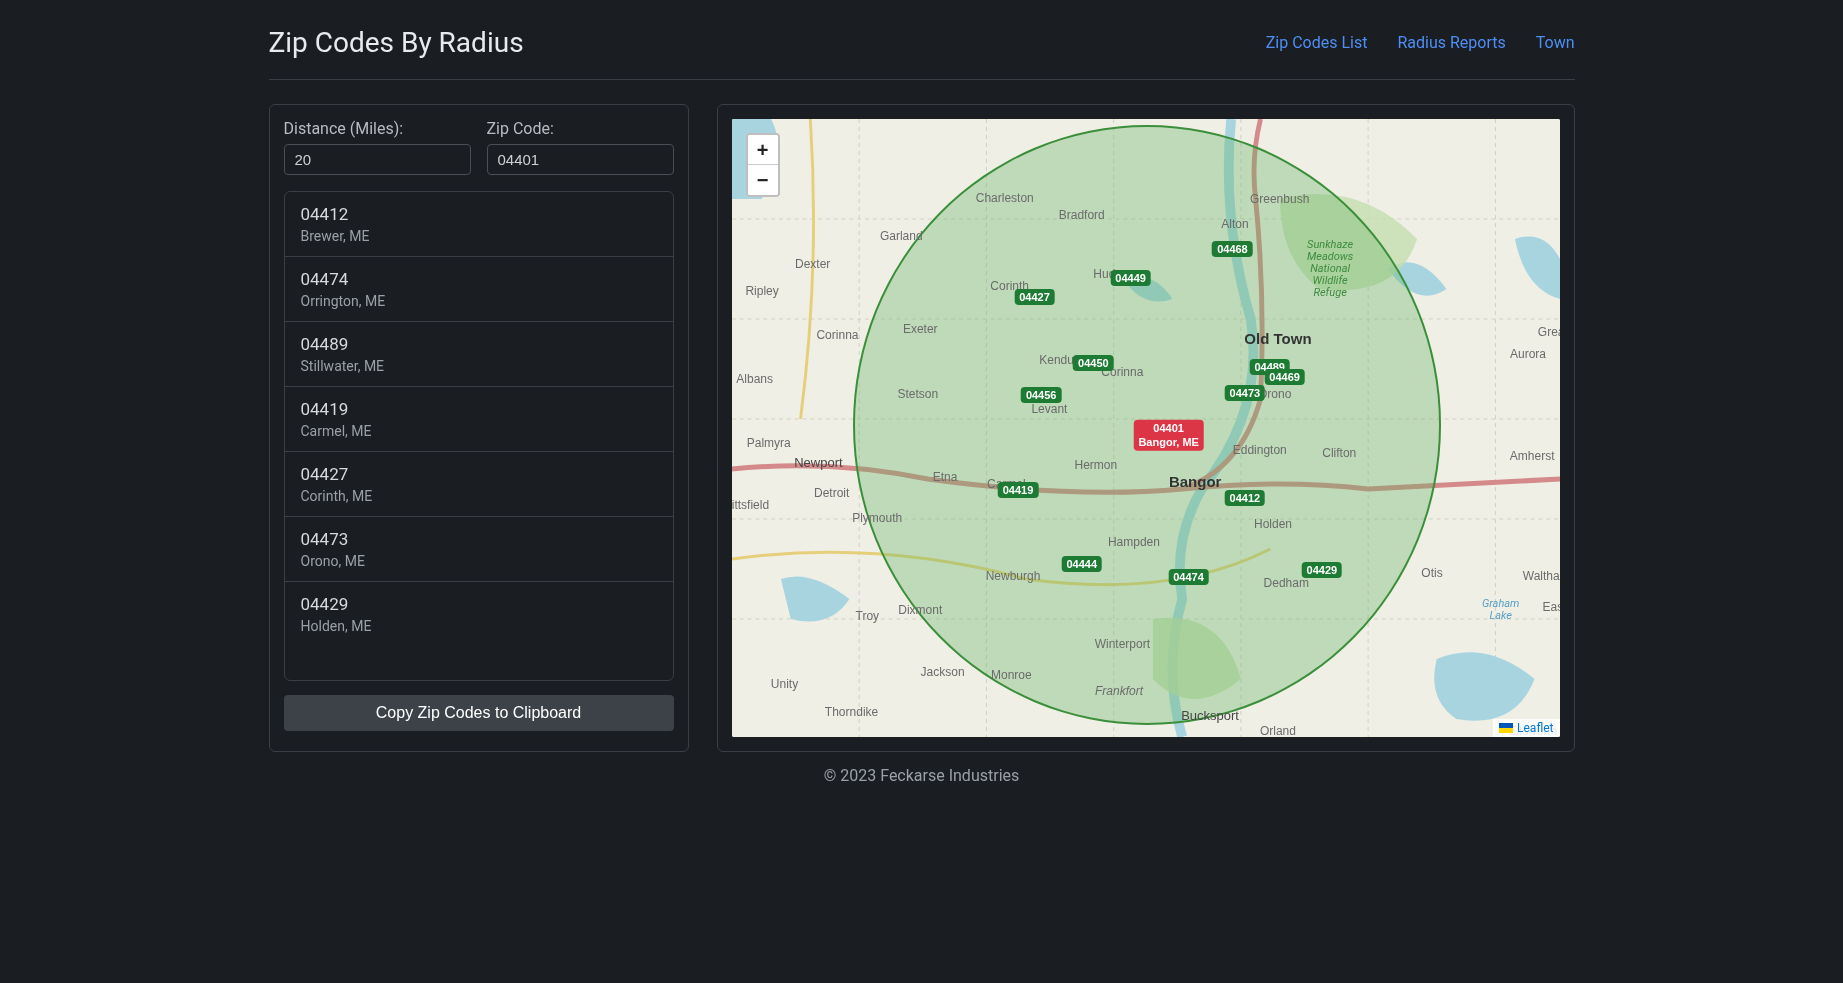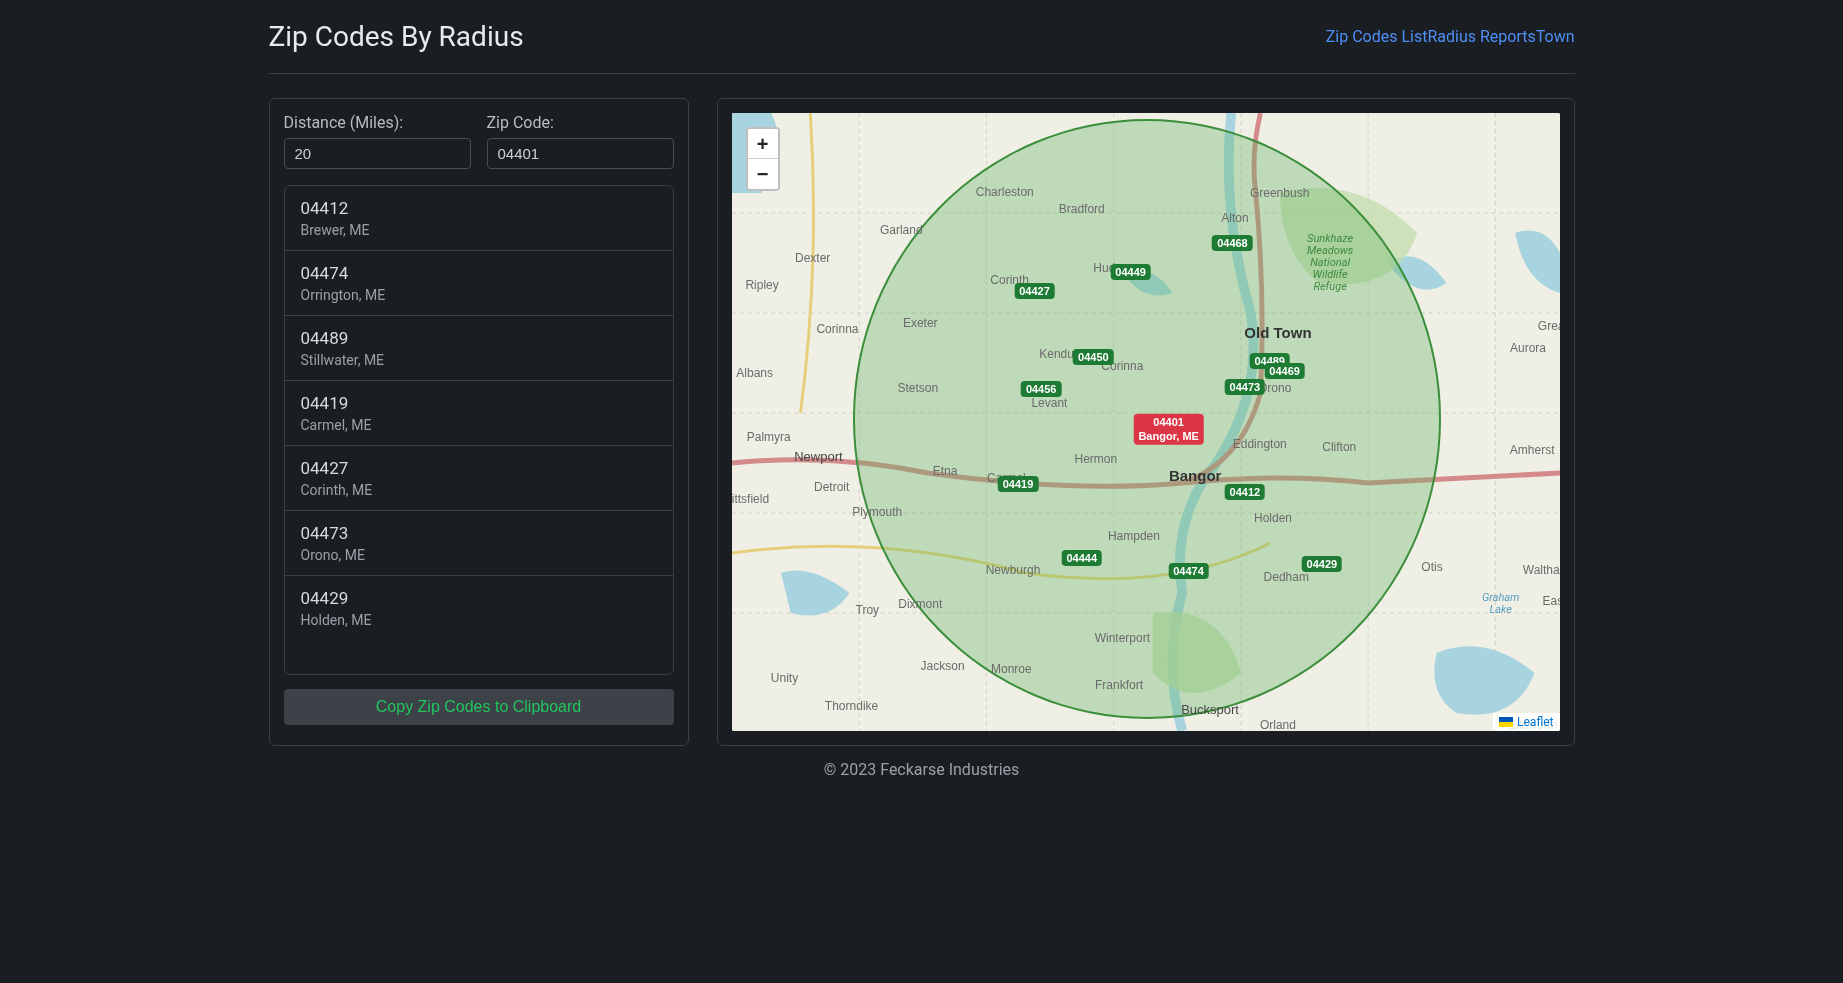--- a/index.html
+++ b/index.html
@@ -5,36 +5,37 @@
   * { box-sizing: border-box; margin: 0; padding: 0; }
   body {
     background: #1a1d21;
     color: #cdd0d4;
     font-family: -apple-system, BlinkMacSystemFont, "Segoe UI", Roboto, Helvetica, Arial, sans-serif;
     font-size: 16px;
   }
   .container {
     max-width: 1330px;
     margin: 0 auto;
-    padding: 0 12px;
+    padding: 6px 12px;
   }
   .header {
     display: flex;
     justify-content: space-between;
     align-items: center;
     padding: 20px 0;
     border-bottom: 1px solid #3a3f45;
   }
   .title {
     font-size: 28px;
     font-weight: 400;
     color: #e8eaed;
   }
   .nav {
     display: flex;
+    gap: 30px;
   }
   .nav a {
     color: #4d8ff5;
     text-decoration: none;
     font-size: 16px;
   }
   .content {
     display: flex;
     gap: 28px;
     padding-top: 24px;
@@ -86,21 +87,21 @@
     color: #d6dadf;
     font-size: 17px;
     margin-bottom: 4px;
   }
   .zip-city {
     color: #9ba0a8;
     font-size: 14px;
   }
   .copy-btn {
     background: #3d4248;
-    color: #22c55e;
+    color: #ffffff;
     border: none;
     border-radius: 4px;
     padding: 9px 0;
     font-size: 16px;
     cursor: pointer;
     width: 100%;
   }
   .map-panel {
     flex: 1;
     border: 1px solid #3a3f45;
@@ -361,21 +362,21 @@
           <span class="town-label" style="left: 17.6%; top: 64.5%;">Plymouth</span>
           <span class="town-label" style="left: 65.4%; top: 65.5%;">Holden</span>
           <span class="town-label" style="left: 48.6%; top: 68.5%;">Hampden</span>
           <span class="town-label" style="left: 34%; top: 74%;">Newburgh</span>
           <span class="town-label" style="left: 67%; top: 75%;">Dedham</span>
           <span class="town-label" style="left: 84.6%; top: 73.5%;">Otis</span>
           <span class="town-label" style="left: 95.5%; top: 74%; margin-left: 24px;">Waltham</span>
           <span class="town-label" style="left: 16.4%; top: 80.5%;">Troy</span>
           <span class="town-label" style="left: 22.8%; top: 79.5%;">Dixmont</span>
           <span class="town-label" style="left: 47.2%; top: 85%;">Winterport</span>
-          <span class="town-label" style="left: 46.8%; top: 92.5%;">Frankfort</span>
+          <span class="town-label" style="left: 46.8%; top: 92.5%; font-style: italic;">Frankfort</span>
           <span class="town-label" style="left: 33.8%; top: 90%;">Monroe</span>
           <span class="town-label" style="left: 25.5%; top: 89.5%;">Jackson</span>
           <span class="town-label" style="left: 6.4%; top: 91.5%;">Unity</span>
           <span class="town-label" style="left: 14.5%; top: 96%;">Thorndike</span>
           <span class="town-label dark" style="left: 57.8%; top: 96.5%;">Bucksport</span>
           <span class="town-label" style="left: 66%; top: 99%;">Orland</span>
           <span class="town-label" style="left: 96.8%; top: 99%;">Ellsworth</span>
           <span class="town-label" style="left: 99.4%; top: 79%;">East</span>
           <div class="park-label" style="left: 72.3%; top: 24.2%;">Sunkhaze<br>Meadows<br>National<br>Wildlife<br>Refuge</div>
           <div class="park-label" style="color: rgb(90, 160, 196); left: 92.9%; top: 79.5%;">Graham<br>Lake</div>

